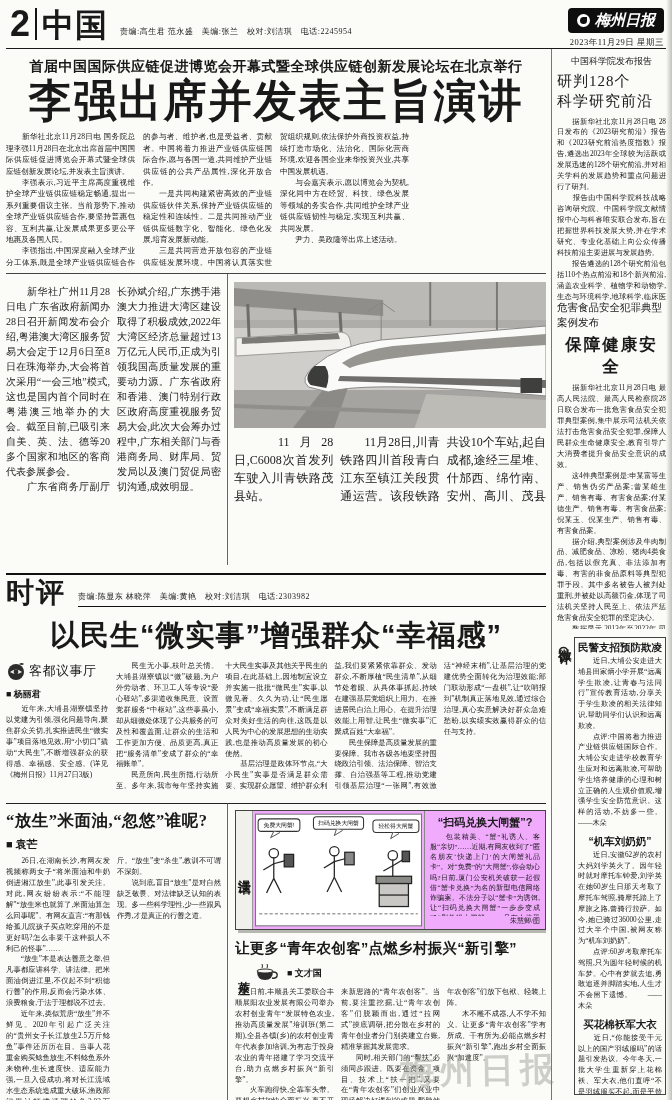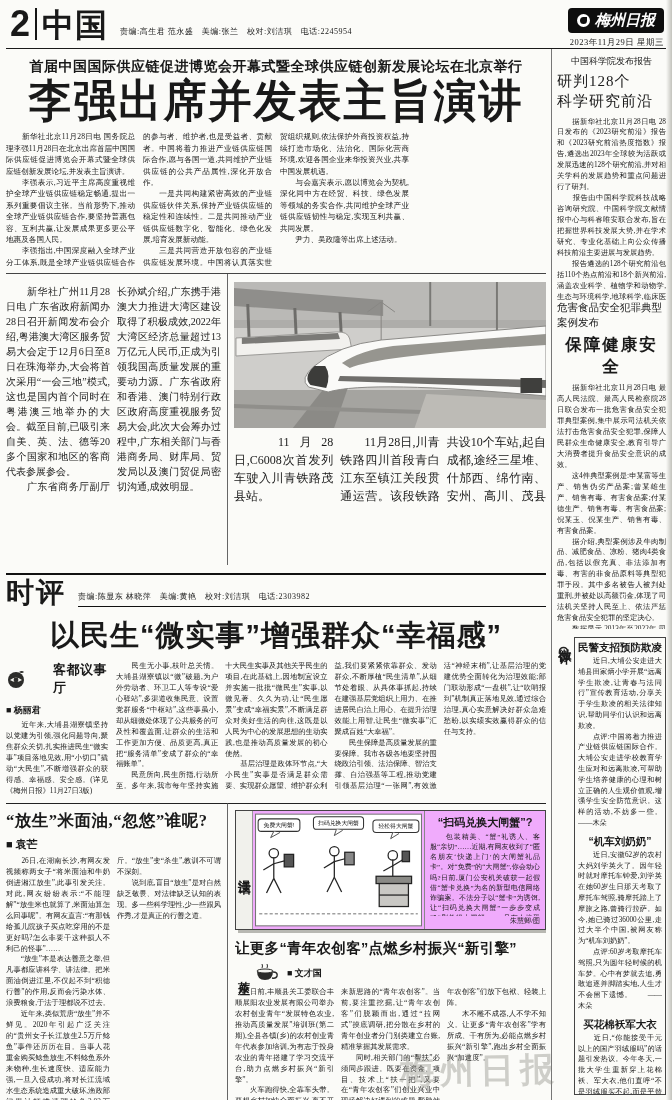--- a/index.html
+++ b/index.html
@@ -54,21 +54,21 @@
   .sp { margin-top:8px; }
   .sp-head { display:flex; align-items:flex-end; border-top:2px solid #111; padding-top:4px; }
   .sp-label { font-family:"Liberation Sans","DejaVu Sans",sans-serif; font-size:28px; font-weight:900; line-height:1; letter-spacing:2px; }
   .sp-credits { flex:1; margin-left:12px; border-bottom:1.5px solid #111; padding-bottom:4px; font-size:8px; letter-spacing:.5px; }
   .sp-headline { font-family:"Liberation Sans","DejaVu Sans",sans-serif; font-size:29px; font-weight:900;
     text-align:center; margin:9px 0 5px; letter-spacing:1px; }
   .sp-row1 { display:flex; gap:8px; height:136px; overflow:hidden; }
   .kejia { width:102px; flex:none; }
   .kj-badge { display:flex; align-items:center; gap:3px; }
   .kj-badge svg { flex:none; }
-  .kj-name { font-family:"Liberation Sans","DejaVu Sans",sans-serif; font-size:13px; font-weight:700; letter-spacing:.5px;margin-left:24px; }
+  .kj-name { font-family:"Liberation Sans","DejaVu Sans",sans-serif; font-size:13px; font-weight:400; letter-spacing:.5px; }
   .kj-author { font-size:9px; font-weight:bold; margin:7px 0 3px; }
   .kj-text { font-size:7.3px; line-height:1.5; text-align:justify; white-space:pre-line; height:86px; overflow:hidden; }
   .sp-cols { flex:1; column-count:4; column-gap:7px; column-fill:auto;
     font-size:7.3px; line-height:1.5; text-align:justify; white-space:pre-line; height:136px; overflow:hidden; }
   .sp-row2 { display:flex; margin-top:6px; height:318px; overflow:hidden; }
   .fangsheng { width:222px; border-top:1.5px solid #222; border-right:1px solid #666; padding:6px 6px 0 0; }
   .fs-title { font-size:16.5px; font-weight:900; letter-spacing:.5px; }
   .fs-author { font-size:11px; font-weight:bold; margin:5px 0 4px; }
   .fs-body { column-count:2; column-gap:7px; column-fill:auto;
     font-size:7.3px; line-height:1.5; text-align:justify; white-space:pre-line; height:256px; overflow:hidden; }

